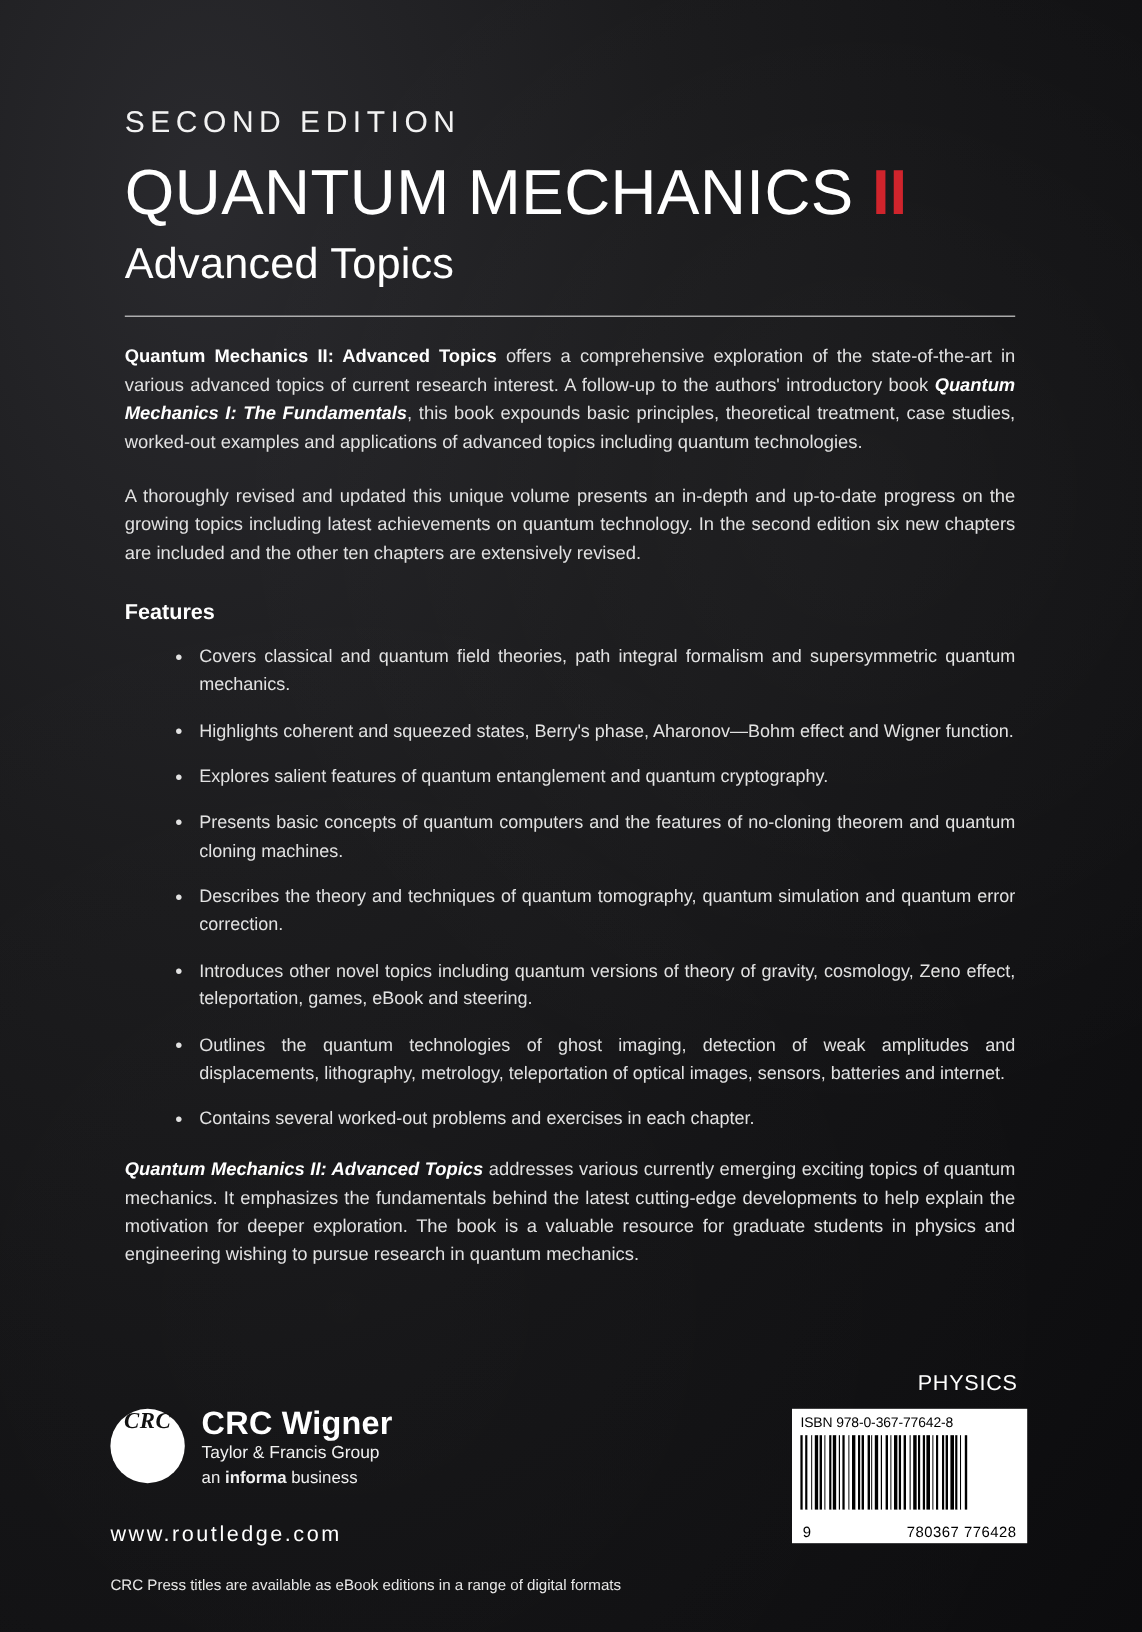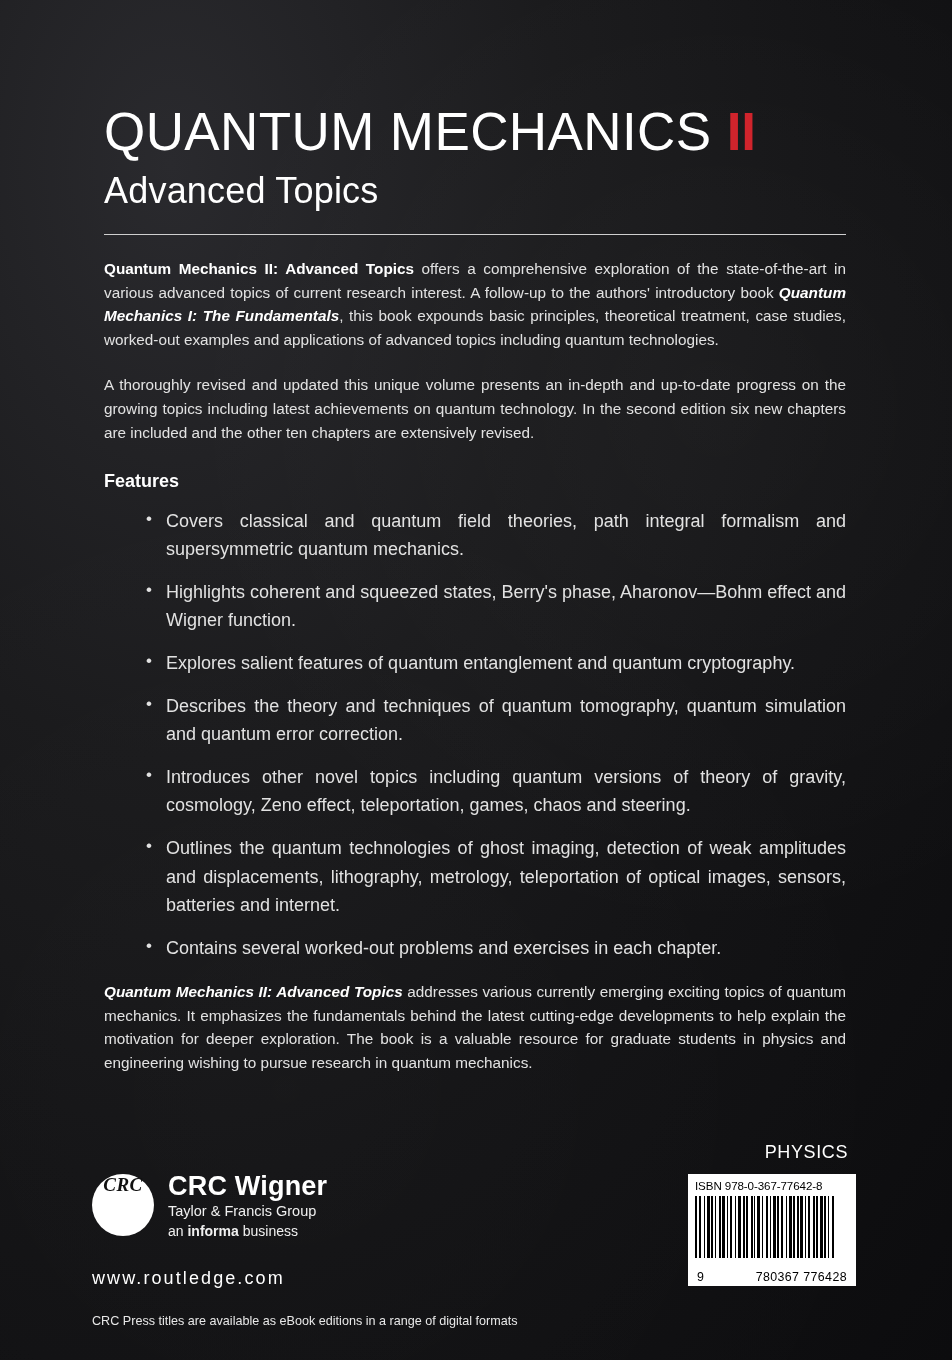--- a/index.html
+++ b/index.html
@@ -83,21 +83,21 @@
     font-size: 18px;
   }
   ul.features {
     margin-top: 12px;
     width: 742px;
     list-style: none;
   }
   ul.features li {
     position: relative;
     color: #e2e2e2;
-    font-size: 18px;
+    font-size: 15px;
     line-height: 1.56;
     padding-left: 62px;
     margin-bottom: 15px;
   }
   ul.features li::before {
     content: "\2022";
     position: absolute;
     left: 42px;
     top: -1px;
     color: #e2e2e2;
@@ -174,21 +174,21 @@
     right: 104px;
     top: -8px;
     color: #ffffff;
     font-size: 18px;
     letter-spacing: 0.6px;
   }
   .barcode-box {
     position: absolute;
     right: 96px;
     top: 24px;
-    width: 168px;
+    width: 196px;
     height: 112px;
     background: #ffffff;
     padding: 5px 7px 4px 7px;
   }
   .isbn-text {
     color: #000;
     font-size: 11.6px;
     letter-spacing: -0.1px;
     white-space: nowrap;
   }
@@ -213,20 +213,21 @@
     font-family: "Liberation Sans", sans-serif;
   }
 </style>
 </head>
 <body>
 
 <div class="cover">
 
   <div class="inner">
 
+    <div class="edition">SECOND EDITION</div>
 
     <div class="maintitle">
       <span>QUANTUM MECHANICS</span>
       <span class="numeral">II</span>
     </div>
 
     <div class="subtitle">Advanced Topics</div>
 
     <div class="rule"></div>
 
@@ -235,22 +236,23 @@
       <p class="para first"><span class="b">Quantum Mechanics II: Advanced Topics</span><span> offers a comprehensive exploration of the state-of-the-art in various advanced topics of current research interest. A follow-up to the authors' introductory book </span><span class="bi">Quantum Mechanics I: The Fundamentals</span><span>, this book expounds basic principles, theoretical treatment, case studies, worked-out examples and applications of advanced topics including quantum technologies.</span></p>
 
       <p class="para">A thoroughly revised and updated this unique volume presents an in-depth and up-to-date progress on the growing topics including latest achievements on quantum technology. In the second edition six new chapters are included and the other ten chapters are extensively revised.</p>
 
       <div class="features-head">Features</div>
 
       <ul class="features">
         <li>Covers classical and quantum field theories, path integral formalism and supersymmetric quantum mechanics.</li>
         <li>Highlights coherent and squeezed states, Berry's phase, Aharonov—Bohm effect and Wigner function.</li>
         <li>Explores salient features of quantum entanglement and quantum cryptography.</li>
+        <li>Presents basic concepts of quantum computers and the features of no-cloning theorem and quantum cloning machines.</li>
         <li>Describes the theory and techniques of quantum tomography, quantum simulation and quantum error correction.</li>
-        <li>Introduces other novel topics including quantum versions of theory of gravity, cosmology, Zeno effect, teleportation, games, chaos and steering.</li>
+        <li>Introduces other novel topics including quantum versions of theory of gravity, cosmology, Zeno effect, teleportation, games, eBook and steering.</li>
         <li>Outlines the quantum technologies of ghost imaging, detection of weak amplitudes and displacements, lithography, metrology, teleportation of optical images, sensors, batteries and internet.</li>
         <li>Contains several worked-out problems and exercises in each chapter.</li>
       </ul>
 
       <p class="closing"><span class="bi">Quantum Mechanics II: Advanced Topics</span><span> addresses various currently emerging exciting topics of quantum mechanics. It emphasizes the fundamentals behind the latest cutting-edge developments to help explain the motivation for deeper exploration. The book is a valuable resource for graduate students in physics and engineering wishing to pursue research in quantum mechanics.</span></p>
 
     </div>
   </div>
 
   <div class="footer">

